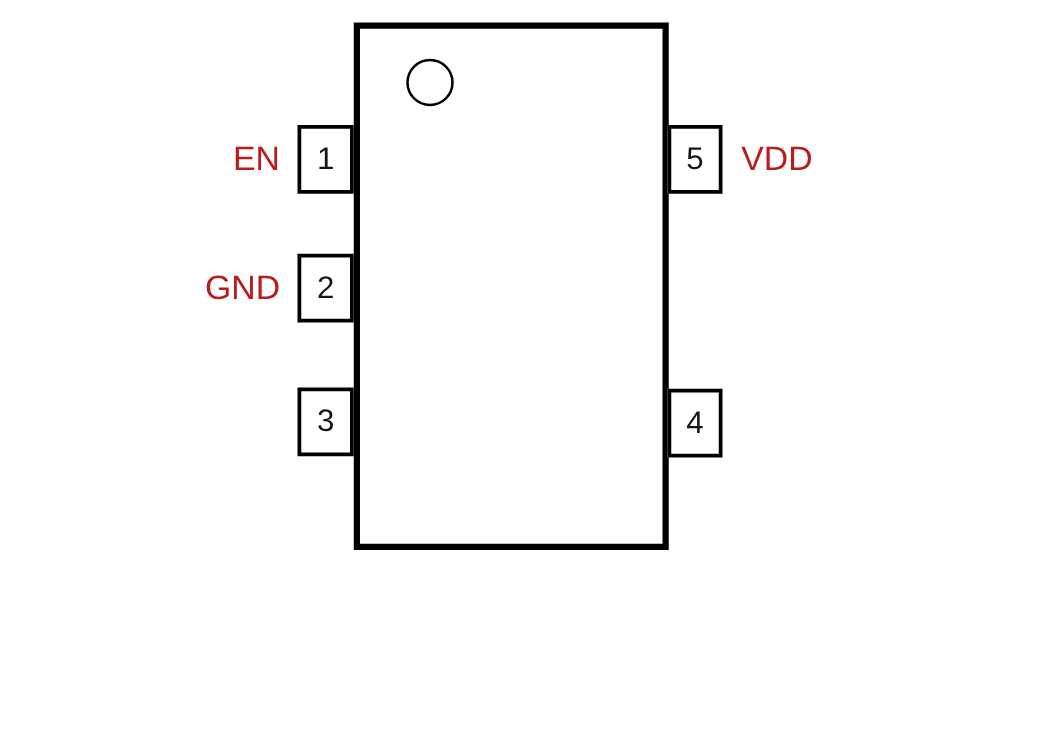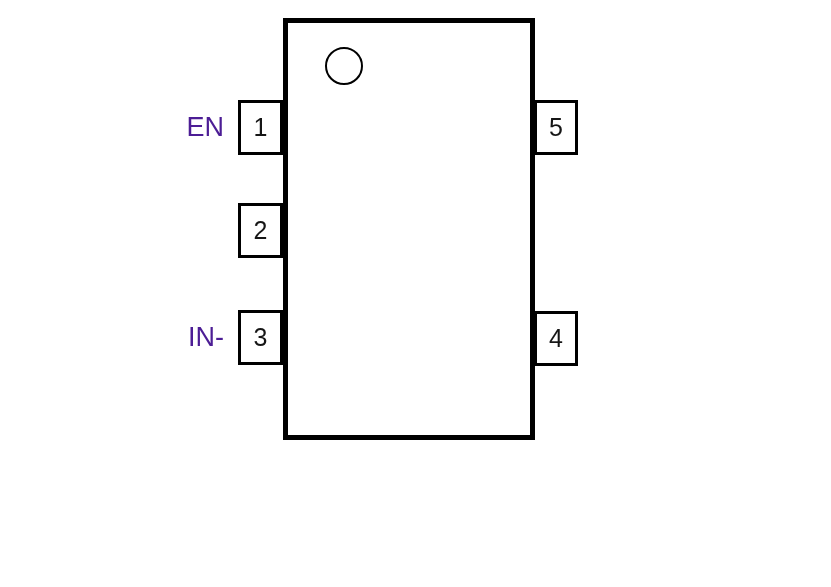--- a/index.html
+++ b/index.html
@@ -66,21 +66,21 @@
   .pin.row-mid    { top: 203px; }
   .pin.row-bottom { top: 310px; }
   .pin.row-bottom-r { top: 311px; }
   
   .pin-label {
     position: absolute;
     height: 55px;
     display: flex;
     align-items: center;
     font-size: 27px;
-    color: #4c1d95;
+    color: #b91c1c;
     line-height: 1;
   }
   .pin-label.left {
     left: 60px;
     width: 164px;
     justify-content: flex-end;
   }
   .pin-label.right {
     left: 593px;
     width: 170px;
@@ -104,23 +104,24 @@
     <span>1</span>
   </div>
   <div class="pin left row-mid">
     <span>2</span>
   </div>
   <div class="pin left row-bottom">
     <span>3</span>
   </div>
 
   <div class="pin-label left row-top">EN</div>
-  <div class="pin-label left row-bottom">IN-</div>
+  <div class="pin-label left row-mid">GND</div>
 
   <div class="pin right row-top">
     <span>5</span>
   </div>
   <div class="pin right row-bottom-r">
     <span>4</span>
   </div>
 
+  <div class="pin-label right row-top">VDD</div>
 
 </div>
 
 </body></html>

